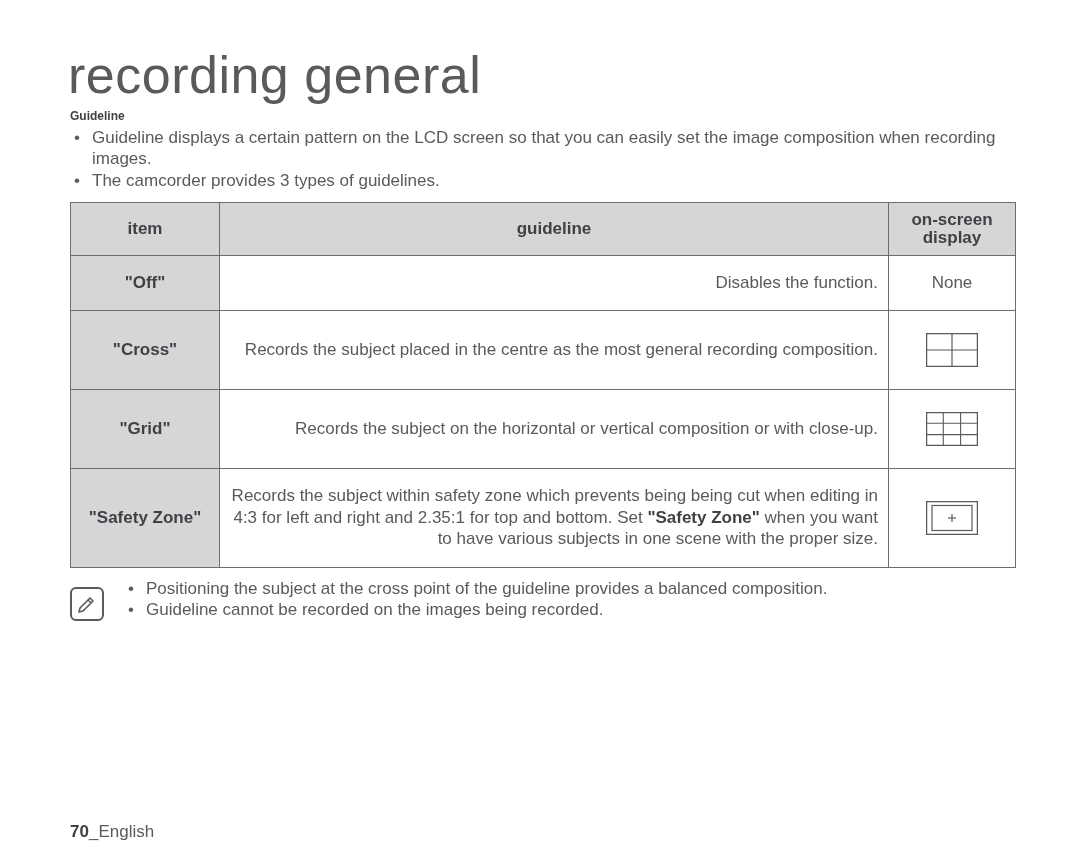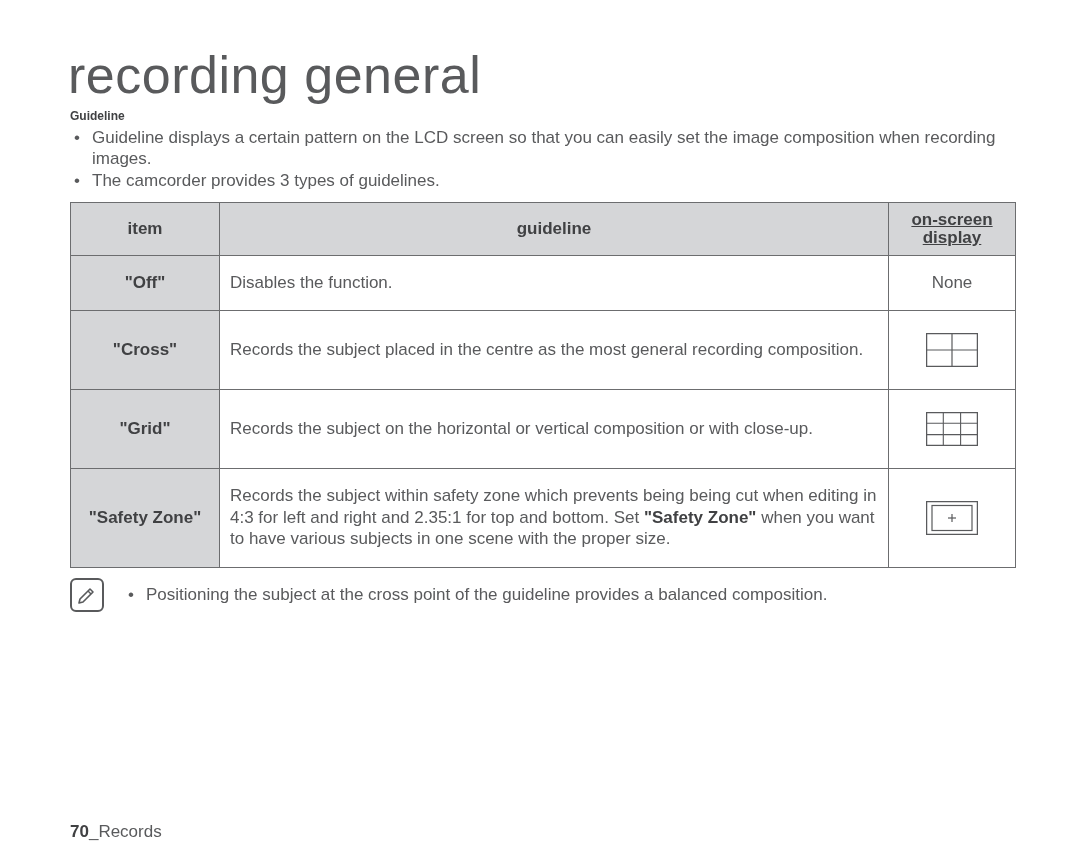--- a/index.html
+++ b/index.html
@@ -77,27 +77,28 @@
     text-align: center;
     white-space: nowrap;
     color: #404143;
   }
   table.guideline td.osd {
     text-align: center;
     width: 106px;
   }
   table.guideline td.contents {
     line-height: 1.28;
+    text-align: right;
   }
   .row-cross td, .row-grid td { height: 46px; }
   .row-sz td { height: 66px; }
 
   .note-block {
     display: flex;
-    align-items: center;
+    align-items: flex-end;
     margin-top: 8px;
   }
   .note-block ul.desc {
     margin: 2px 0 0 20px;
   }
   .note-icon-box {
     width: 30px;
     height: 30px;
     border: 2px solid #595a5c;
     border-radius: 6px;
@@ -138,21 +139,21 @@
   <ul class="desc">
     <li>Guideline displays a certain pattern on the LCD screen so that you can easily set the image composition when recording images.</li>
     <li>The camcorder provides 3 types of guidelines.</li>
   </ul>
 
   <table class="guideline">
     <thead>
       <tr>
         <th style="width:128px">item</th>
         <th>guideline</th>
-        <th style="width:106px; line-height:1.05; padding-top:1px; padding-bottom:1px;text-decoration:underline;">on-screen display</th>
+        <th style="width:106px; line-height:1.05; padding-top:1px; padding-bottom:1px;">on-screen display</th>
       </tr>
     </thead>
     <tbody>
       <tr>
         <td class="item">"Off"</td>
         <td class="contents">Disables the function.</td>
         <td class="osd">None</td>
       </tr>
       <tr class="row-cross">
         <td class="item">"Cross"</td>
@@ -197,20 +198,21 @@
 
   <div class="note-block">
     <div class="note-icon-box">
       <svg width="22" height="22" viewBox="0 0 22 22">
         <path d="M4 15 L14 5 L17 8 L7 18 L3 19 L4 15 Z" fill="none" stroke="#595a5c" stroke-width="1.6" stroke-linejoin="round"></path>
         <line x1="12" y1="7" x2="15" y2="10" stroke="#595a5c" stroke-width="1.4"></line>
       </svg>
     </div>
     <ul class="desc">
       <li>Positioning the subject at the cross point of the guideline provides a balanced composition.</li>
+      <li>Guideline cannot be recorded on the images being recorded.</li>
     </ul>
   </div>
 
   <div class="footer">
-    <span class="pnum">70</span><span>_</span><span>Records</span>
+    <span class="pnum">70</span><span>_</span><span>English</span>
   </div>
 
 </div>
 
 </body></html>

